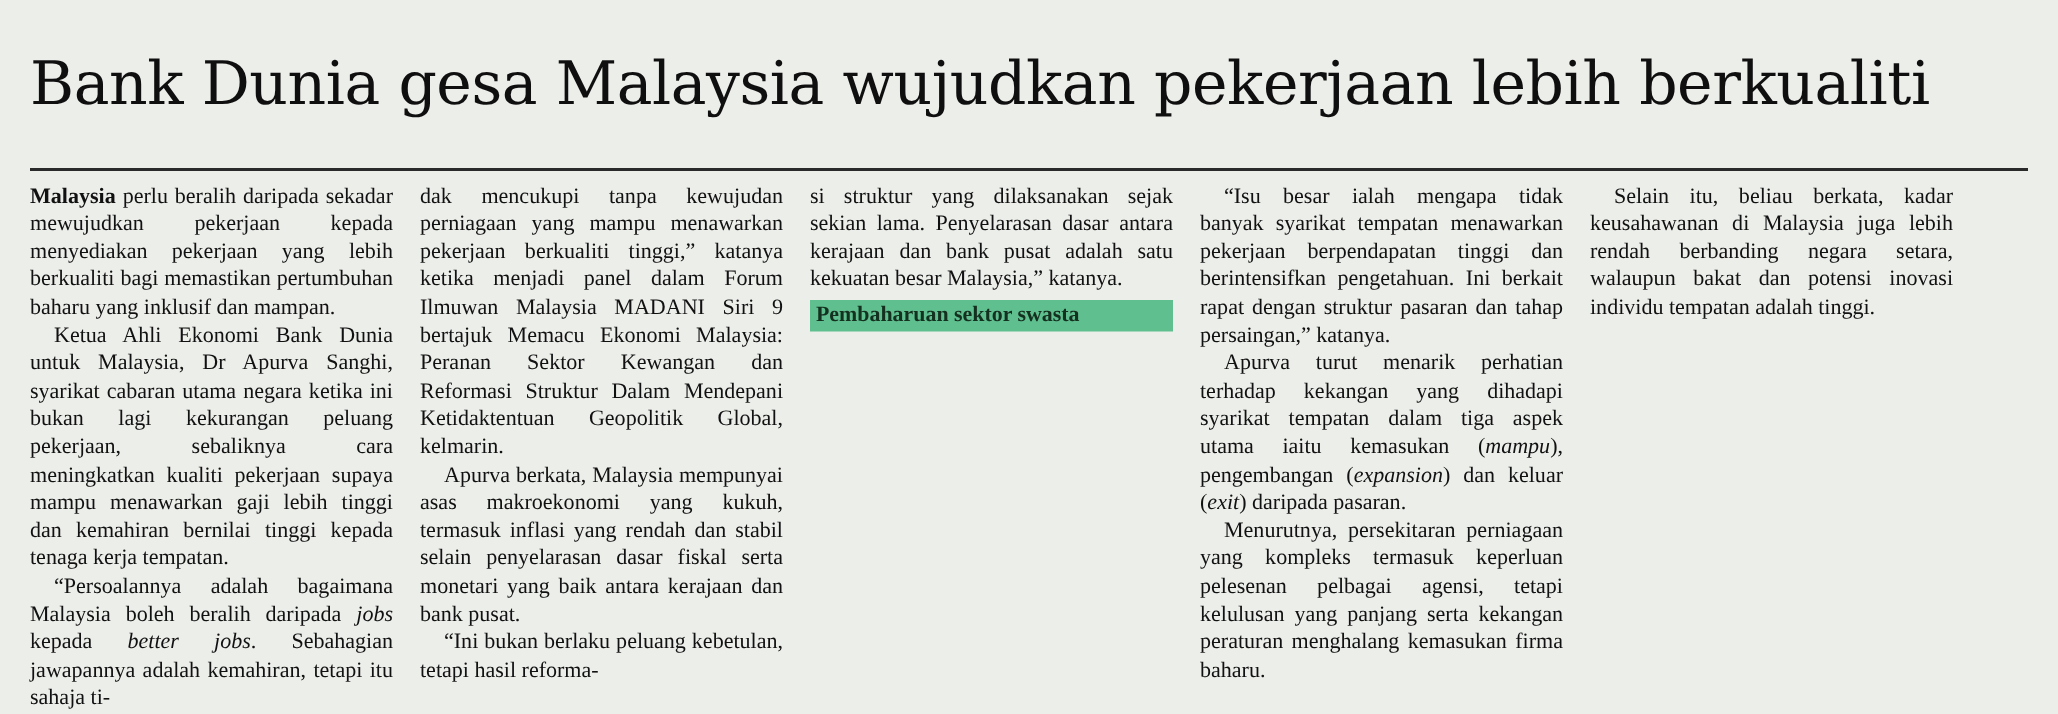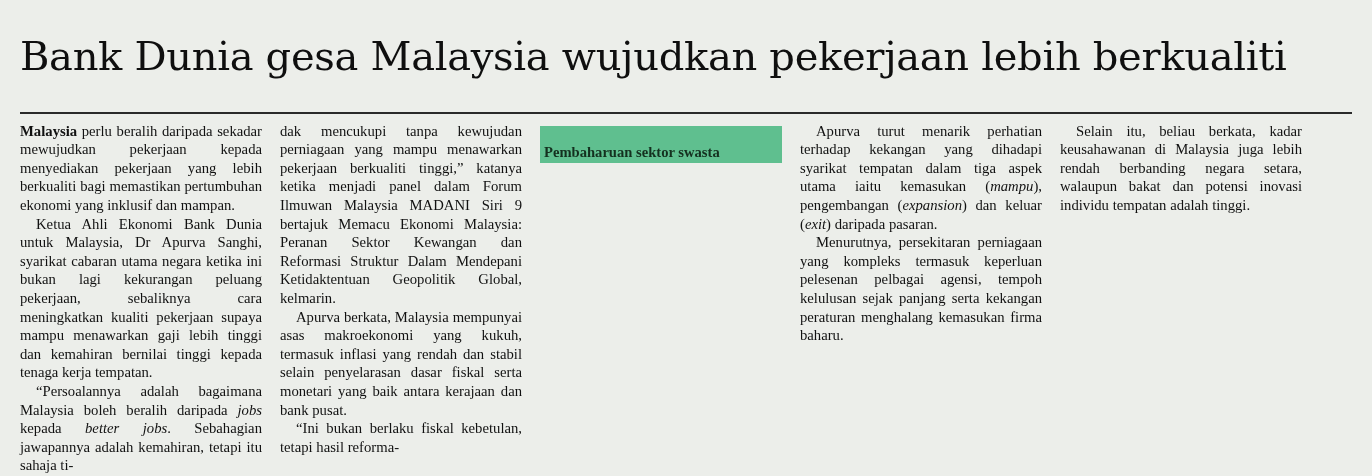--- a/index.html
+++ b/index.html
@@ -66,55 +66,57 @@
     font-style: italic;
   }
   .subhead {
     display: inline-block;
     background: #5fbf8f;
     color: #14301f;
     font-family: "Liberation Serif", serif;
     font-weight: bold;
     font-size: 14.6px;
     line-height: 17px;
-    padding: 18px 6px 2px 4px;
+    padding: 2px 6px 2px 4px;
     margin: 4px 0 3px 0;
     width: 100%;
     box-sizing: border-box;
   }
 </style>
 </head>
 <body>
 
 <div class="page">
 
   <h1 class="headline">Bank Dunia gesa Malaysia wujudkan pekerjaan lebih berkualiti</h1>
   <div class="rule"></div>
 
   <div class="columns">
 
     <div class="col">
-      <p class="para"><span class="lead-name">Malaysia</span><span> perlu beralih daripada sekadar mewujudkan pekerjaan kepada menyediakan pekerjaan yang lebih berkualiti bagi memastikan pertumbuhan ekonomi yang inklusif dan mampan.</span></p>
+      <p class="para"><span class="lead-name">Malaysia</span><span> perlu beralih daripada sekadar mewujudkan pekerjaan kepada menyediakan pekerjaan yang lebih berkualiti bagi memastikan pertumbuhan baharu yang inklusif dan mampan.</span></p>
       <p class="para indent">Ketua Ahli Ekonomi Bank Dunia untuk Malaysia, Dr Apurva Sanghi, syarikat cabaran utama negara ketika ini bukan lagi kekurangan peluang pekerjaan, sebaliknya cara meningkatkan kualiti pekerjaan supaya mampu menawarkan gaji lebih tinggi dan kemahiran bernilai tinggi kepada tenaga kerja tempatan.</p>
       <p class="para indent"><span>“Persoalannya adalah bagaimana Malaysia boleh beralih daripada </span><em>jobs</em><span> kepada </span><em>better jobs</em><span>. Sebahagian jawapannya adalah kemahiran, tetapi itu sahaja ti-</span></p>
     </div>
 
     <div class="col">
       <p class="para">dak mencukupi tanpa kewujudan perniagaan yang mampu menawarkan pekerjaan berkualiti tinggi,” katanya ketika menjadi panel dalam Forum Ilmuwan Malaysia MADANI Siri 9 bertajuk Memacu Ekonomi Malaysia: Peranan Sektor Kewangan dan Reformasi Struktur Dalam Mendepani Ketidaktentuan Geopolitik Global, kelmarin.</p>
       <p class="para indent">Apurva berkata, Malaysia mempunyai asas makroekonomi yang kukuh, termasuk inflasi yang rendah dan stabil selain penyelarasan dasar fiskal serta monetari yang baik antara kerajaan dan bank pusat.</p>
-      <p class="para indent">“Ini bukan berlaku fiskal kebetulan, tetapi hasil reforma-</p>
+      <p class="para indent">“Ini bukan berlaku peluang kebetulan, tetapi hasil reforma-</p>
     </div>
 
     <div class="col">
+      <p class="para">si struktur yang dilaksanakan sejak sekian lama. Penyelarasan dasar antara kerajaan dan bank pusat adalah satu kekuatan besar Malaysia,” katanya.</p>
       <div class="subhead">Pembaharuan sektor swasta</div>
     </div>
 
     <div class="col">
+      <p class="para indent">“Isu besar ialah mengapa tidak banyak syarikat tempatan menawarkan pekerjaan berpendapatan tinggi dan berintensifkan pengetahuan. Ini berkait rapat dengan struktur pasaran dan tahap persaingan,” katanya.</p>
       <p class="para indent"><span>Apurva turut menarik perhatian terhadap kekangan yang dihadapi syarikat tempatan dalam tiga aspek utama iaitu kemasukan (</span><em>mampu</em><span>), pengembangan (</span><em>expansion</em><span>) dan keluar (</span><em>exit</em><span>) daripada pasaran.</span></p>
-      <p class="para indent">Menurutnya, persekitaran perniagaan yang kompleks termasuk keperluan pelesenan pelbagai agensi, tempoh kelulusan sejak panjang serta kekangan peraturan menghalang kemasukan firma baharu.</p>
+      <p class="para indent">Menurutnya, persekitaran perniagaan yang kompleks termasuk keperluan pelesenan pelbagai agensi, tetapi kelulusan yang panjang serta kekangan peraturan menghalang kemasukan firma baharu.</p>
     </div>
 
     <div class="col">
       <p class="para indent">Selain itu, beliau berkata, kadar keusahawanan di Malaysia juga lebih rendah berbanding negara setara, walaupun bakat dan potensi inovasi individu tempatan adalah tinggi.</p>
     </div>
 
   </div>
 </div>
 
 </body></html>

